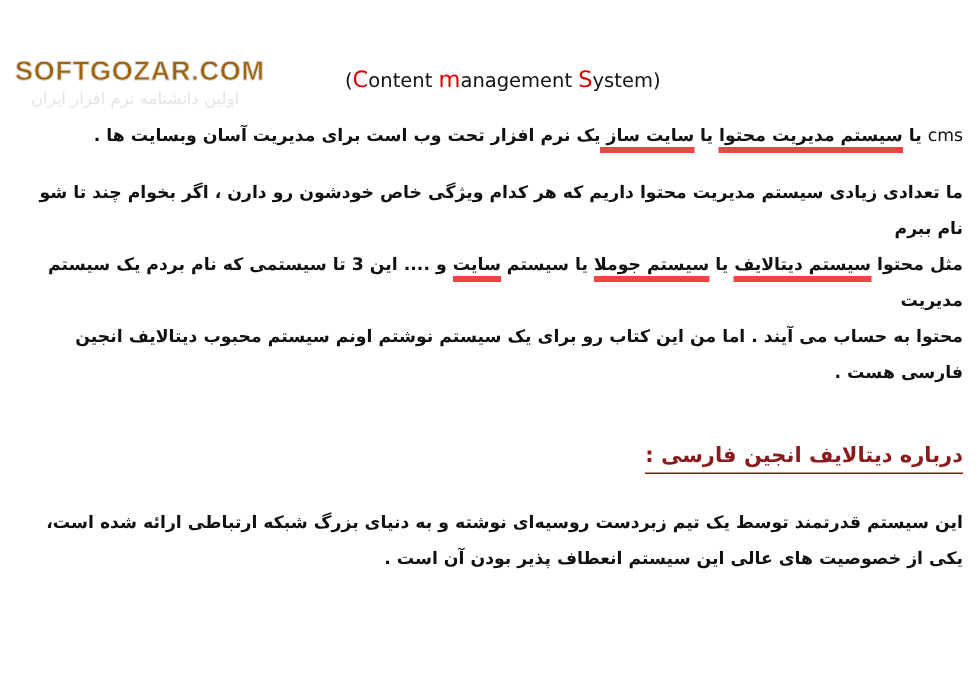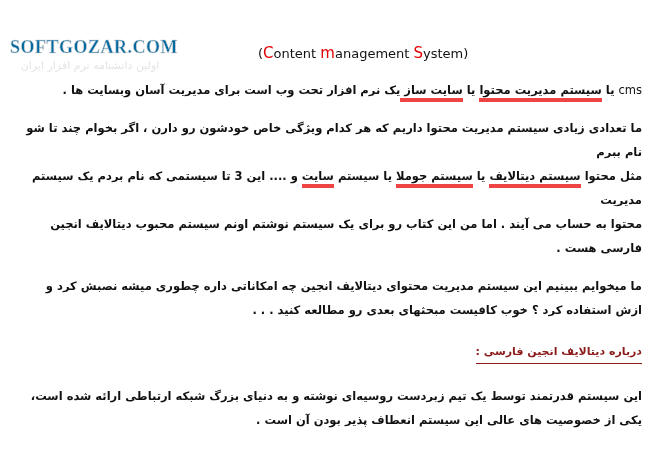--- a/index.html
+++ b/index.html
@@ -18,43 +18,42 @@
     .watermark {
       position: absolute;
       left: 10px;
       top: 38px;
       width: 160px;
       text-align: center;
       color: #e6e6e6;
       line-height: 1;
     }
     .watermark .wm-en {
-      font-family: Liberation Serif, serif;
+      font-family: Liberation Sans, sans-serif;
       font-weight: bold;
       font-size: 18px;
       letter-spacing: 0.5px;
-      color: #0369a1;
+      color: #a16207;
       -webkit-text-stroke: 0.6px #d6d6d6;
     }
     .watermark .wm-fa {
       font-family: "DejaVu Sans", sans-serif;
       font-size: 11px;
       margin-top: 4px;
       color: #e4e4e4;
       direction: rtl;
     }
     .cms-title {
       position: absolute;
       left: 230px;
       top: 44px;
       font-family: "DejaVu Sans", sans-serif;
       font-size: 13px;
       color: #111;
       white-space: nowrap;
-      margin-left: 28px;
     }
     .cms-title .initial {
       color: #e00000;
       font-size: 15px;
     }
     .content {
       position: absolute;
       left: 18px;
       right: 8px;
       top: 78px;
@@ -71,21 +70,21 @@
     .gap-m { height: 20px; }
     .u {
       text-decoration: none;
       border-bottom: 4px solid #ef4444;
       padding-bottom: 1px;
     }
     .heading {
       display: inline-block;
       color: #8b1a1a;
       font-weight: bold;
-      font-size: 11px;
+      font-size: 14px;
       border-bottom: 1.5px solid #8b1a1a;
       padding-bottom: 1px;
       line-height: 20px;
     }
     .ltr { direction: ltr; unicode-bidi: embed; font-weight: normal; margin-top: 26px; }
   </style>
 </head>
 <body>
 
 <div class="watermark">
@@ -104,21 +103,20 @@
   <div class="gap-s"></div>
 
   <p class="para">
     <span>ما تعدادی زیادی سیستم مدیریت محتوا داریم که هر کدام ویژگی خاص خودشون رو دارن ، اگر بخوام چند تا شو نام ببرم</span><br>
     <span>مثل محتوا </span><span class="u">سیستم دیتالایف</span><span>  یا </span><span class="u">سیستم جوملا</span><span>  یا سیستم </span><span class="u">سایت</span><span>  و .... این 3 تا سیستمی که نام بردم یک سیستم مدیریت</span><br>
     <span>محتوا به حساب می آیند . اما من این کتاب رو برای یک سیستم نوشتم  اونم سیستم محبوب دیتالایف انجین فارسی هست .</span>
   </p>
 
   <div class="gap-s"></div>
 
-  <p class="para">ما میخوایم ببینیم این سیستم  مدیریت محتوای دیتالایف انجین چه امکاناتی داره چطوری میشه نصبش کرد و ازش استفاده کرد ؟ خوب کافیست مبحثهای بعدی رو مطالعه کنید . . .</p>
 
   <div class="gap-m"></div>
 
   <div>
     <span class="heading">درباره دیتالایف انجین فارسی :</span>
   </div>
 
   <div class="gap-s" style="height:8px"></div>
 
 

